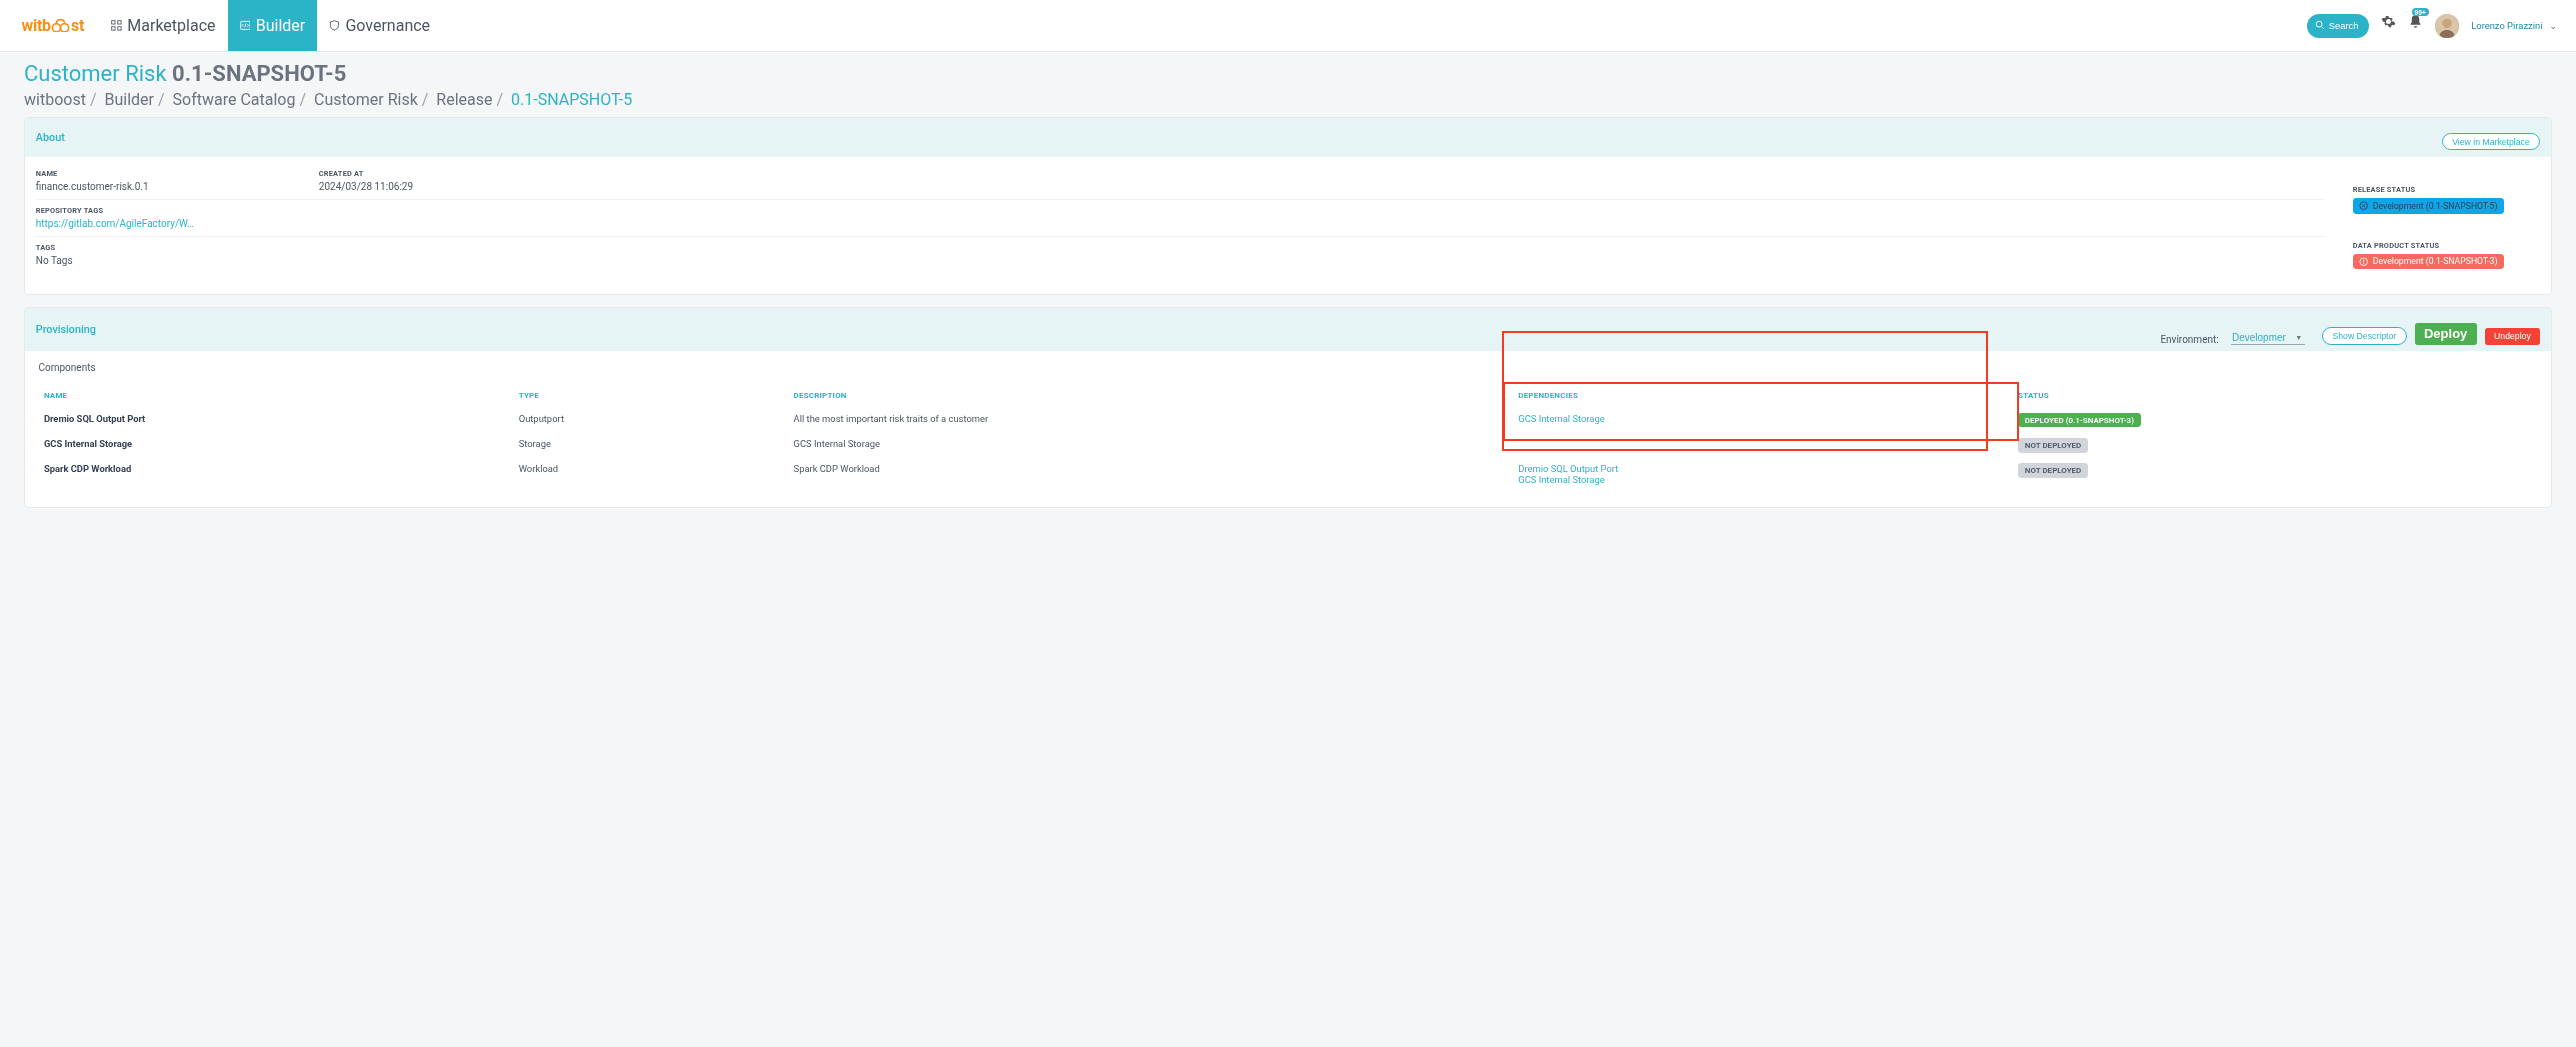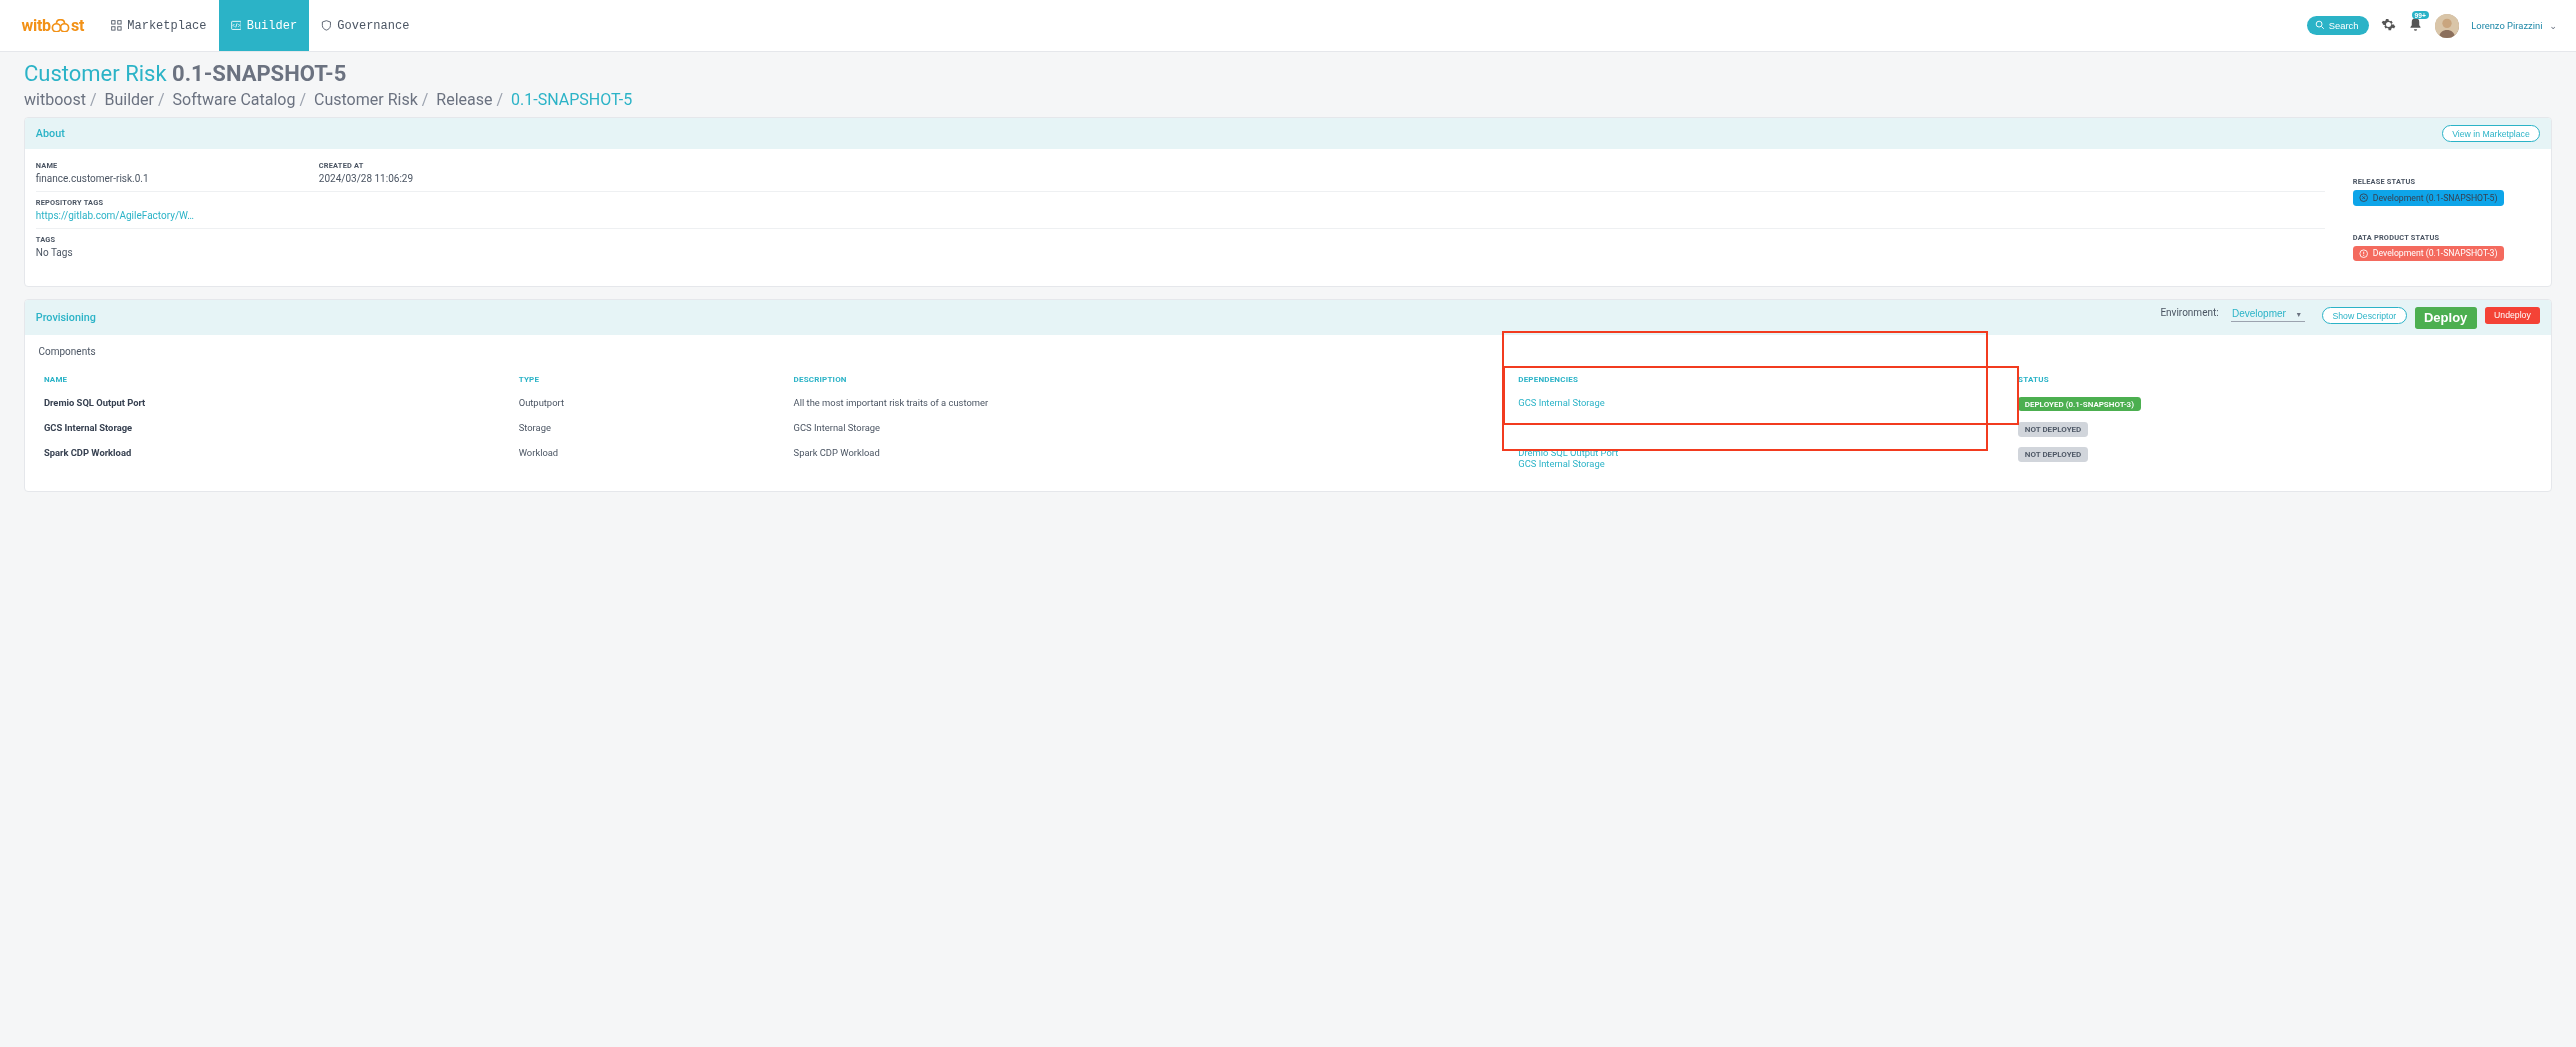--- a/index.html
+++ b/index.html
@@ -3,44 +3,44 @@
 <meta charset="utf-8">
 <style>
   * { box-sizing: border-box; margin: 0; padding: 0; }
   body { font-family: -apple-system, BlinkMacSystemFont, "Segoe UI", Roboto, Helvetica, Arial, sans-serif; background: #f5f6f7; color: #333; }
   
   .topbar { display: flex; align-items: center; background: #fff; border-bottom: 0.7px solid #e5e7eb; height: 52px; padding: 0 19px 0 21.5px; }
   .logo { font-size: 16px; font-weight: 700; letter-spacing: -0.3px; color: #f29116; display: flex; align-items: center; margin-right: 15px; }
   .logo .oo { display: inline-flex; align-items: center; margin: 0 0.7px; }
   
   .nav { display: flex; height: 100%; }
-  .nav-item { display: flex; align-items: center; padding: 0 12px; gap: 5.4px; font-size: 12px; color: #4b5563; cursor: pointer; height: 100%; font-family: Liberation Mono, monospace; }
+  .nav-item { display: flex; align-items: center; padding: 0 12px; gap: 5.4px; font-size: 16px; color: #4b5563; cursor: pointer; height: 100%; }
   .nav-item.active { background: #2bb3c7; color: #fff; }
   .nav-icon { width: 10.8px; height: 10.8px; display: inline-flex; }
   
-  .top-right { margin-left: auto; display: flex; align-items: center; gap: 12px; }
+  .top-right { margin-left: auto; display: flex; gap: 12px; }
   .search-btn { display: flex; align-items: center; gap: 4px; background: #2bb3c7; color: #fff; border: none; border-radius: 12px; padding: 4px 10.8px 4px 8px; font-size: 9.4px; cursor: pointer; }
   .icon-btn { background: none; border: none; cursor: pointer; color: #555; position: relative; display: flex; }
   .badge { position: absolute; top: -5.4px; right: -5.4px; background: #2bb3c7; color: #fff; font-size: 6.7px; padding: 0.7px 2.7px; border-radius: 5.4px; font-weight: 600; }
   .avatar { width: 24px; height: 24px; border-radius: 50%; background: linear-gradient(135deg,#d9c5a8,#8b6f5c); display:flex; align-items:center; justify-content:center; color:#fff; font-size:8px; font-weight:600; overflow:hidden; }
   .user-name { color: #1e88a8; font-size: 9.4px; display: flex; align-items: center; gap: 6.7px; cursor: pointer; }
   
   .page { padding: 9.4px 24px 20px 24px; }
   .page-title { font-size: 22px; font-weight: 400; color: #2bb3c7; margin-bottom: 4px; }
   .page-title .version { color: #6b7280; font-weight: 700; }
   
   .breadcrumb { font-size: 16px; color: #6b7280; margin-bottom: 8px; }
   .breadcrumb span.sep { margin: 0 4px; color: #9ca3af; }
   .breadcrumb span.current { color: #2bb3c7; }
   .breadcrumb span.crumb { cursor: pointer; }
   
   .card { background: #fff; border: 0.7px solid #e5e7eb; border-radius: 4px; margin-bottom: 12px; overflow: hidden; }
   .card-header { background: #e6f4f6; padding: 6.7px 10.8px; display: flex; align-items: center; }
   .card-header-title { color: #2bb3c7; font-size: 10.8px; font-weight: 500; }
-  .card-header-right { margin-left: auto; display: flex; align-items: flex-start; gap: 8px; }
+  .card-header-right { margin-left: auto; display: flex; align-items: flex-end; gap: 8px; margin-top: 8px; }
   
   .btn-outline { background: #fff; color: #2bb3c7; border: 0.7px solid #2bb3c7; border-radius: 10.8px; padding: 2.7px 9.4px; font-size: 8.7px; cursor: pointer; }
   .btn-green { background: #4caf50; color: #fff; border: none; border-radius: 2.7px; padding: 3.4px 9.4px; font-size: 13px; cursor: pointer; font-weight: 700; }
   .btn-red { background: #f44336; color: #fff; border: none; border-radius: 2.7px; padding: 3.4px 9.4px; font-size: 8.7px; cursor: pointer; font-weight: 500; }
   
   .about-body { display: flex; padding: 12px 10.8px 15px 10.8px; }
   .about-left { flex: 1; padding-right: 13.5px; }
   .about-right { width: 202px; border-left: 0.7px solid transparent; padding-left: 13.5px; margin-top: 16px; }
   
   .field-label { font-size: 7.4px; font-weight: 700; color: #4b5563; letter-spacing: 0.2px; margin-bottom: 2.7px; }

